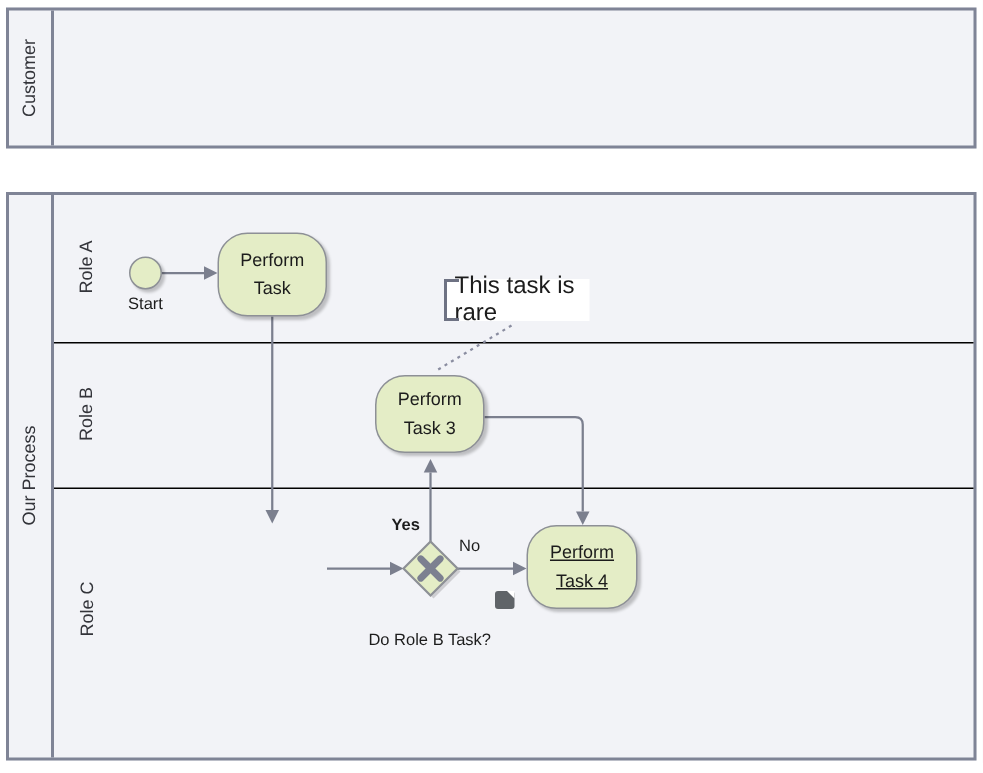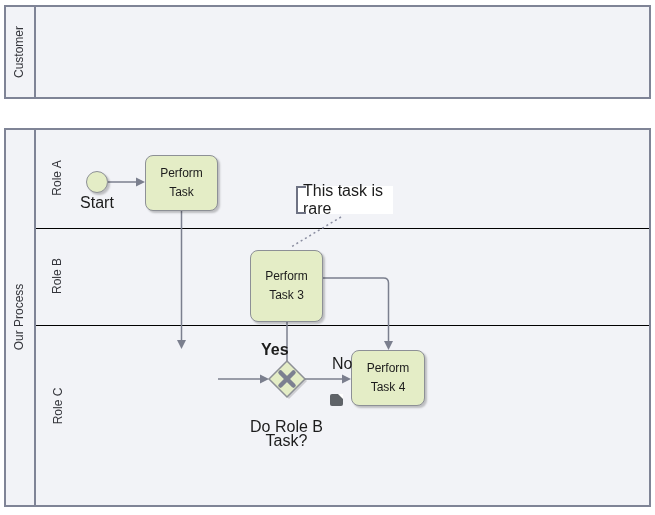--- a/index.html
+++ b/index.html
@@ -25,31 +25,31 @@
   }
   .lane-divider{
     position:absolute;height:1px;background:var(--lane-divider,#000000);
     left:30px;right:0;
   }
   .task{
     position:absolute;box-sizing:border-box;
     display:flex;align-items:center;justify-content:center;text-align:center;
     background:var(--shape-fill,#e4edc6);
     border:1.5px solid var(--shape-border,#8d9096);
-    border-radius:8px;
+    border-radius:20px;
     font-size:12px;line-height:19px;padding:2px 8px;
     box-shadow:2px 2px 2px rgba(0,0,0,0.22);
   }
   .event-circle{
     position:absolute;box-sizing:border-box;width:22px;height:22px;border-radius:50%;
     background:var(--shape-fill,#e4edc6);
     border:1.5px solid var(--shape-border,#8d9096);
     box-shadow:2px 2px 2px rgba(0,0,0,0.22);
   }
-  .flow-label{position:absolute;font-size:16px;line-height:14px;color:#1c1c1c;}
+  .flow-label{position:absolute;font-size:11px;line-height:14px;color:#1c1c1c;}
   .center{text-align:center;}
   #connector-layer{position:absolute;left:0;top:0;pointer-events:none;}
   .annotation{
     position:absolute;left:296px;top:186px;width:97px;height:28px;
     background:var(--annotation-background,#ffffff);
     display:flex;align-items:center;
     font-size:16px;padding-left:7px;box-sizing:border-box;justify-content:flex-end;
   }
   .annotation .bracket-v{position:absolute;left:0;top:0;bottom:0;width:2px;background:#6e7283;}
   .annotation .bracket-t{position:absolute;left:0;top:0;width:10px;height:2px;background:#6e7283;}
@@ -121,25 +121,25 @@
         <path d="M280.5 372.5 L293.5 385.5"></path>
         <path d="M293.5 372.5 L280.5 385.5"></path>
       </g>
     </g>
   </svg>
 
   <div class="event-circle" style="left:86px;top:171px;"></div>
   <div class="flow-label center" style="left:77px;top:196px;width:40px;">Start</div>
 
   <div class="task" style="left:145px;top:155px;width:73px;height:56px;">Perform Task</div>
-  <div class="task" style="left:250px;top:250px;width:73px;height:72px;">Perform Task 3</div>
-  <div class="task" style="left:351px;top:350px;width:74px;height:56px;">Perform Task 4</div>
+  <div class="task" style="left:250px;top:250px;width:73px;height:52px;">Perform Task 3</div>
+  <div class="task" style="left:351px;top:350px;width:74px;height:56px;text-decoration:underline;">Perform Task 4</div>
 
   <div class="flow-label" style="left:261px;top:343px;font-weight:bold;">Yes</div>
-  <div class="flow-label" style="left:306px;top:357px;margin-left:26px;">No</div>
+  <div class="flow-label" style="left:306px;top:357px;">No</div>
   <div class="flow-label center" style="left:239px;top:420px;width:95px;">Do Role B Task?</div>
 
   <div class="note-icon">
     <div class="fold"></div>
   </div>
 
   <div class="annotation">
     <div class="bracket-v"></div>
     <div class="bracket-t"></div>
     <div class="bracket-b"></div>

